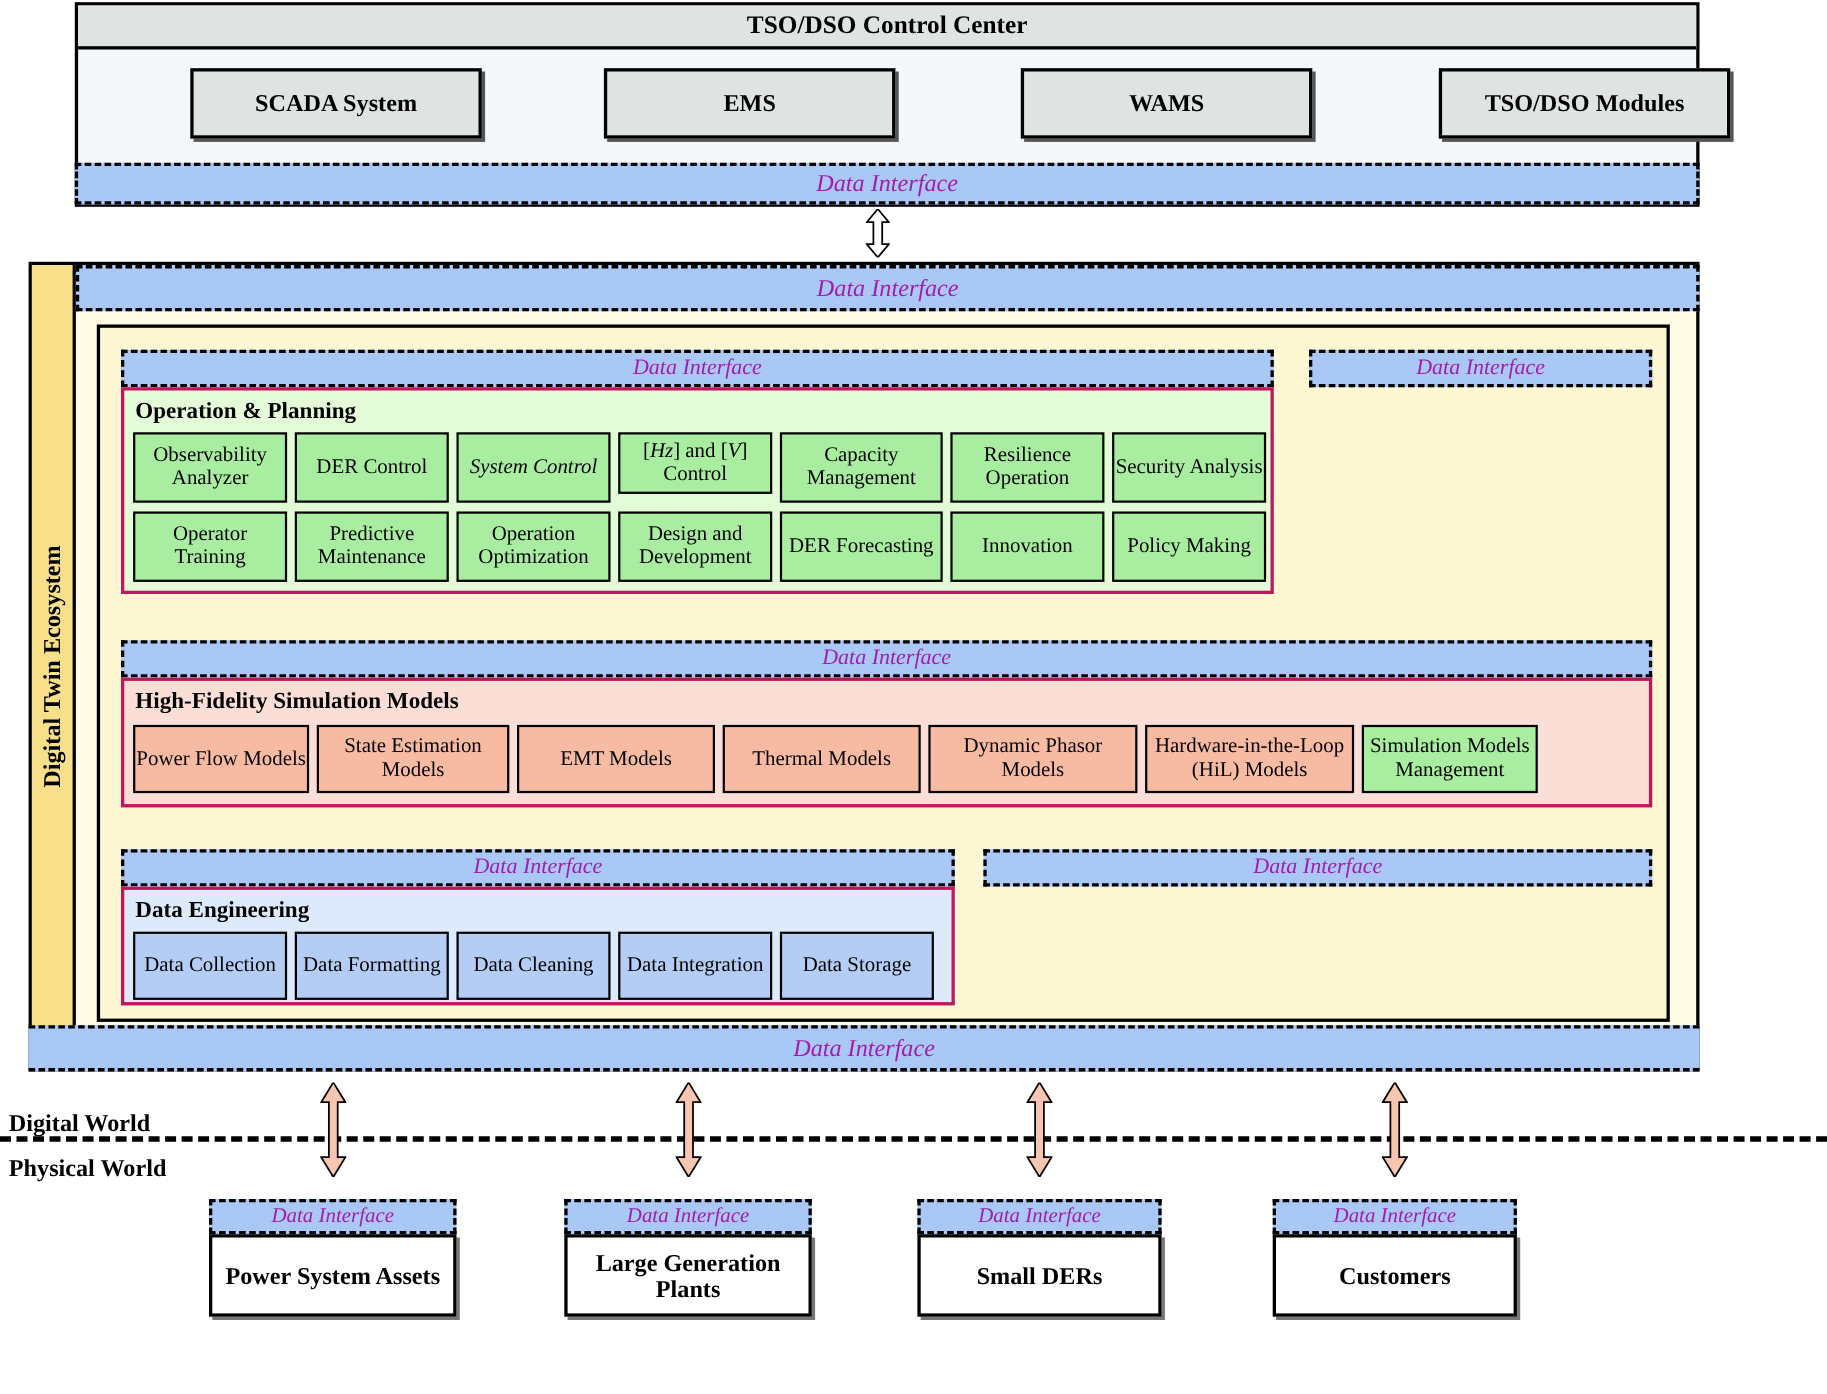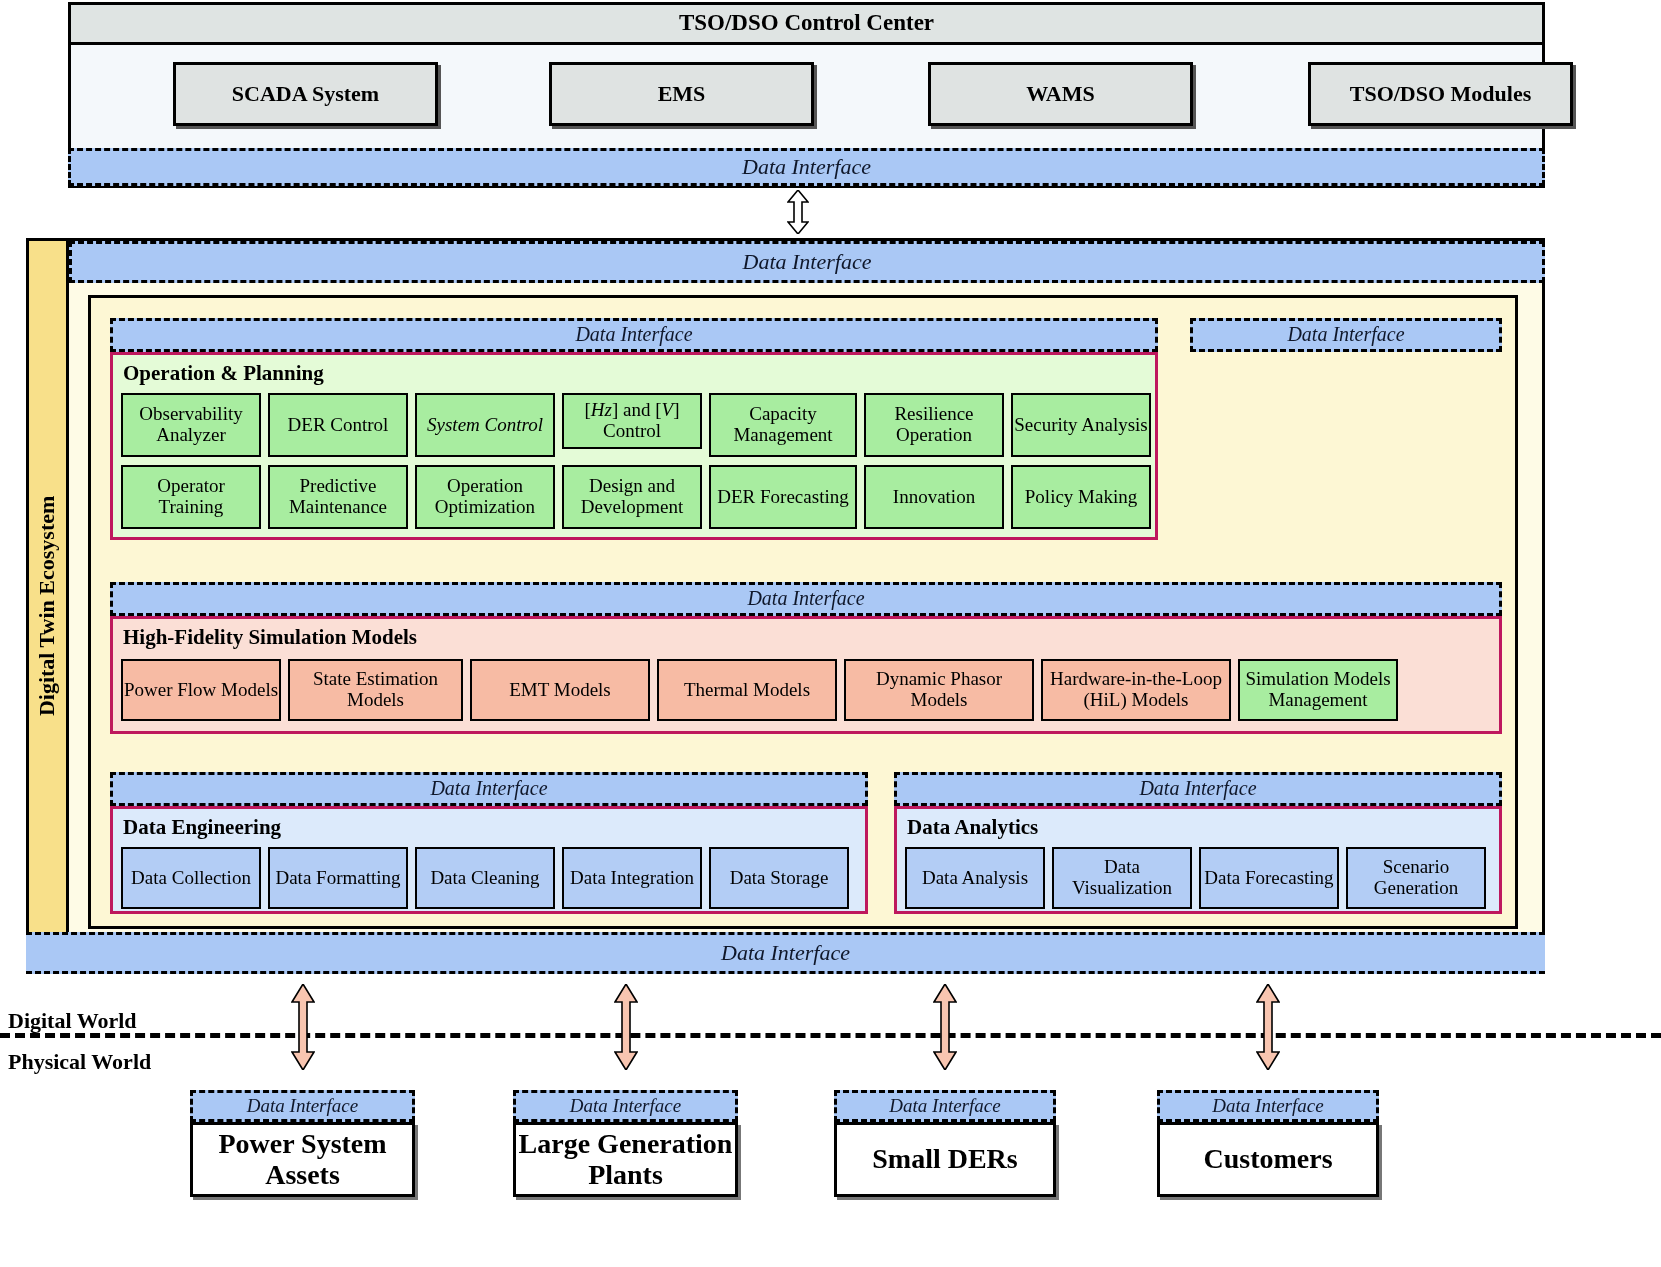--- a/index.html
+++ b/index.html
@@ -21,21 +21,21 @@
   .ctr {
     display: flex; align-items: center; justify-content: center;
     text-align: center; line-height: 1.08;
   }
 
   .di-bar {
     background: #aac8f5;
     border: 3px dashed #000;
     font-style: italic;
     font-size: 22px;
-    color: #0f172a;
+    color: #a21caf;
   }
 
   
   #cc-outer {
     left: 68px; top: 2px; width: 1477px; height: 186px;
     border: 3px solid #000; background: #f4f8fb;
   }
   #cc-title {
     left: 71px; top: 5px; width: 1471px; height: 40px;
     background: #dfe4e3;
@@ -136,21 +136,21 @@
   .parrow { top: 984px; width: 24px; height: 86px; }
 
   
   .asset-di {
     height: 32px; font-size: 19px; top: 1090px;
   }
   .asset-box {
     top: 1122px; height: 75px;
     border: 3px solid #000; background: #fff;
     box-shadow: 3px 3px 0 #777;
-    font-weight: bold; font-size: 28px;
+    font-weight: bold; font-size: 22px;
   }
 </style>
 </head>
 <body>
 
 <div id="page">
 
   <div class="abs" id="cc-outer"></div>
   <div class="abs ctr" id="cc-title">TSO/DSO Control Center</div>
   <div id="cc-modules">
@@ -275,37 +275,20 @@
         <div class="cell ctr blue" style="left: 449px; top: 38px; width: 140px; height: 62px;">
           <span>Data Integration</span>
         </div>
         <div class="cell ctr blue" style="left: 596px; top: 38px; width: 140px; height: 62px;">
           <span>Data Storage</span>
         </div>
       </div>
   </div>
 
   <div class="abs ctr di-bar grp-di" id="da-di">Data Interface</div>
-  <div class="abs grp-body" id="da-body">
-    <div class="grp-title">Data Analytics</div>
-    <div id="da-cells">
-        <div class="cell ctr blue" style="left: 8px; top: 38px; width: 140px; height: 62px;">
-          <span>Data Analysis</span>
-        </div>
-        <div class="cell ctr blue" style="left: 155px; top: 38px; width: 140px; height: 62px;">
-          <span>Data Visualization</span>
-        </div>
-        <div class="cell ctr blue" style="left: 302px; top: 38px; width: 140px; height: 62px;">
-          <span>Data Forecasting</span>
-        </div>
-        <div class="cell ctr blue" style="left: 449px; top: 38px; width: 140px; height: 62px;">
-          <span>Scenario Generation</span>
-        </div>
-      </div>
-  </div>
 
   <div class="abs ctr di-bar" id="dte-di-bot">Data Interface</div>
 
   <div class="abs" id="world-divider"></div>
   <div class="abs world-lbl" id="lbl-digital">Digital World</div>
   <div class="abs world-lbl" id="lbl-physical">Physical World</div>
 
   <div id="phys-arrows">
       <svg class="abs parrow" viewBox="0 0 24 86" style="left: 291px;">
         <polygon points="12,0 23,18 16,18 16,68 23,68 12,86 1,68 8,68 8,18 1,18" fill="#f8c5b0" stroke="#000" stroke-width="1.6"></polygon>

